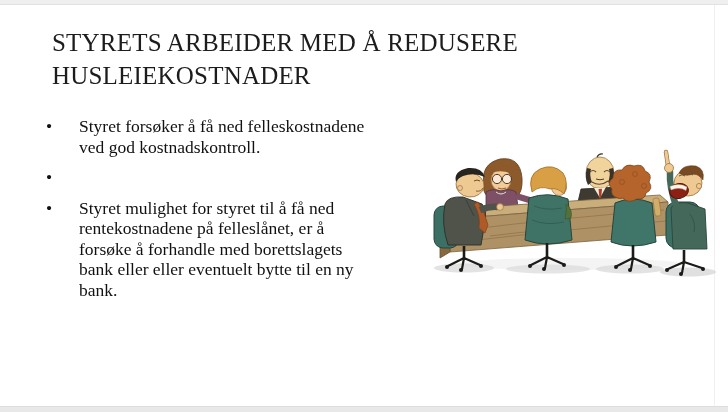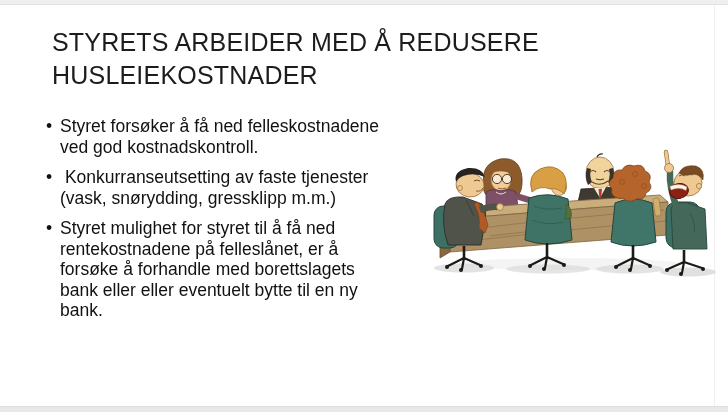--- a/index.html
+++ b/index.html
@@ -2,21 +2,21 @@
 <html><head>
 <meta charset="utf-8">
 <style>
   html, body { margin: 0; padding: 0; background: #ffffff; }
   .slide {
     position: relative;
     width: 728px;
     height: 412px;
     background: #ffffff;
     overflow: hidden;
-    font-family: Liberation Sans, sans-serif;
+    font-family: Liberation Serif, serif;
   }
   .edge-top {
     position: absolute; top: 0; left: 0; right: 0; height: 4px;
     background: #efefef; border-bottom: 1px solid #e2e2e2;
   }
   .edge-bottom {
     position: absolute; bottom: 0; left: 0; right: 0; height: 5px;
     background: #e8e8e8; border-top: 1px solid #dddddd;
   }
   .edge-right {
@@ -52,20 +52,21 @@
     display: flex;
     align-items: flex-start;
     margin: 0 0 10px 0;
   }
   .bullets .dot {
     flex: 0 0 14px;
     width: 14px;
   }
   .bullets .txt {
     white-space: pre-wrap;
+    margin-left: 19px;
   }
   .illustration {
     position: absolute;
     left: 430px;
     top: 146px;
     width: 292px;
     height: 140px;
   }
 </style>
 </head>
@@ -79,22 +80,20 @@
 HUSLEIEKOSTNADER</h1>
 
   <ul class="bullets" id="bullet-list">
       <li>
         <span class="dot">•</span>
         <span class="txt">Styret forsøker å få ned felleskostnadene
 ved god kostnadskontroll.</span>
       </li>
       <li>
         <span class="dot">•</span>
-        <span class="txt"> Konkurranseutsetting av faste tjenester
-(vask, snørydding, gressklipp m.m.)</span>
       </li>
       <li>
         <span class="dot">•</span>
         <span class="txt">Styret mulighet for styret til å få ned
 rentekostnadene på felleslånet, er å
 forsøke å forhandle med borettslagets
 bank eller eller eventuelt bytte til en ny
 bank.</span>
       </li>
     </ul>

